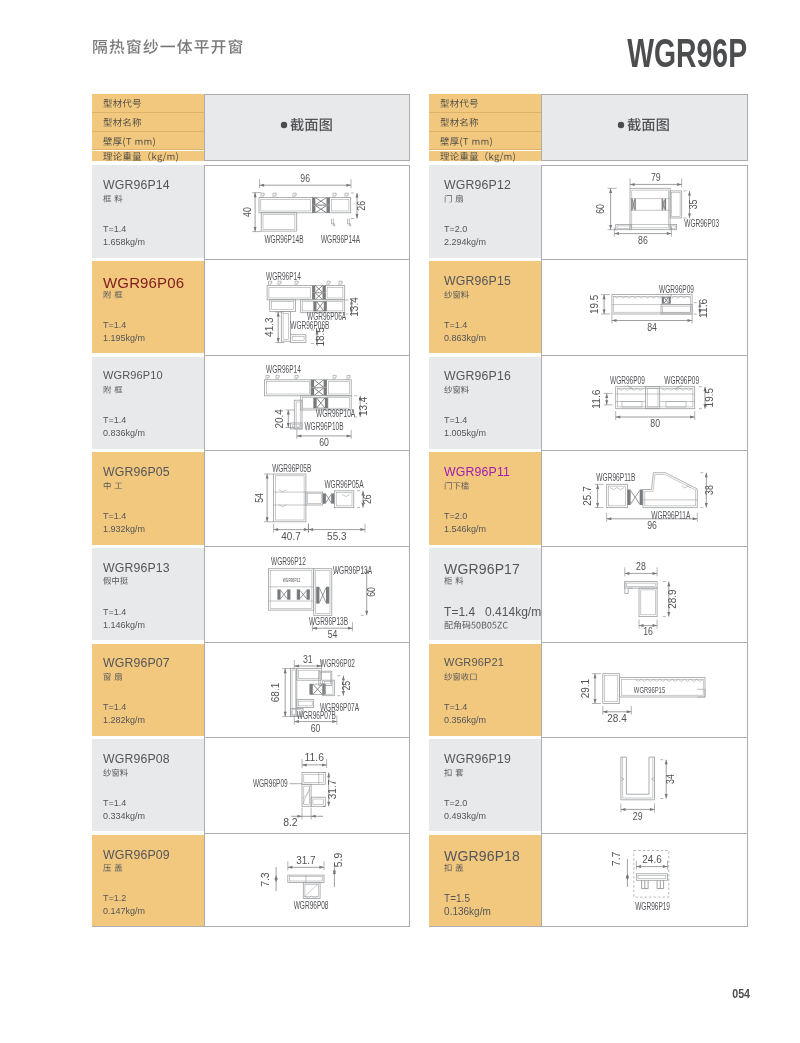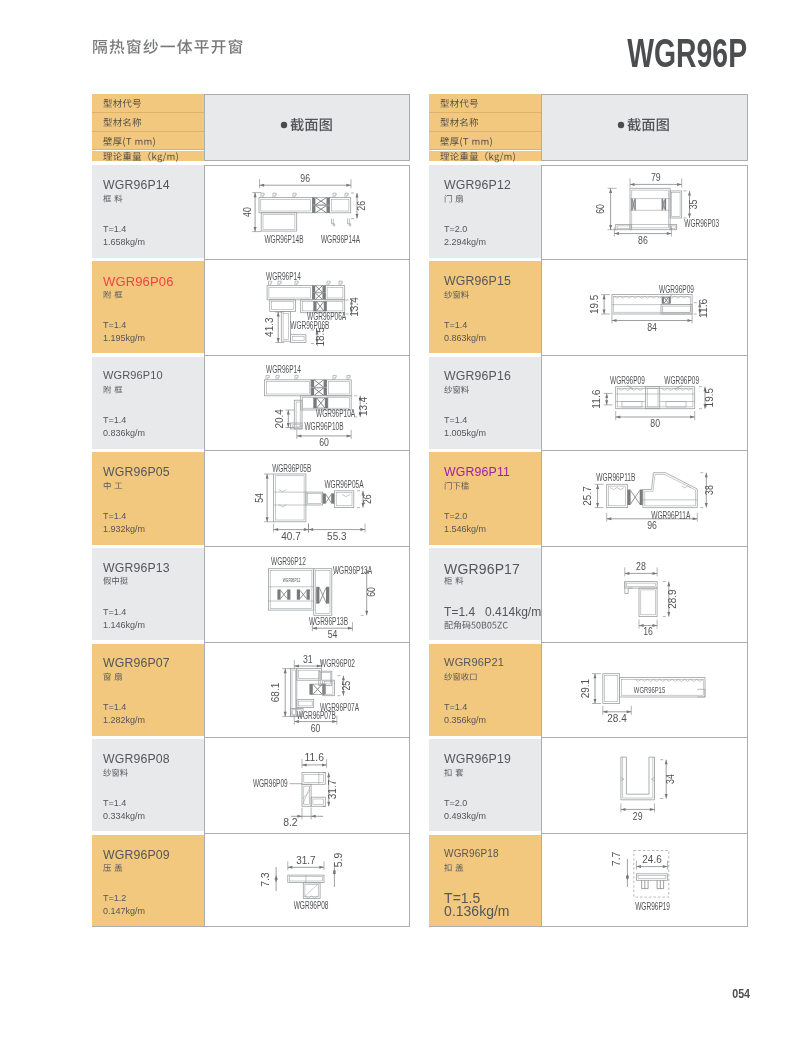--- a/index.html
+++ b/index.html
@@ -120,21 +120,21 @@
     <line x1="152.0" y1="28.0" x2="152.0" y2="53.6" stroke="#76777A" stroke-width="0.7"></line>
     <line x1="149.0" y1="28.0" x2="146.0" y2="28.0" stroke="#76777A" stroke-width="0.55"></line>
     <line x1="149.0" y1="53.6" x2="146.0" y2="53.6" stroke="#76777A" stroke-width="0.55"></line>
     <polygon points="152.0,28.0 150.5,32.6 153.5,32.6" fill="#76777A"></polygon>
     <polygon points="152.0,53.6 153.5,49.0 150.5,49.0" fill="#76777A"></polygon>
     <text transform="translate(160.0,40.8) rotate(-90)" font-size="11" fill="#515256" text-anchor="middle" textLength="9.7" lengthAdjust="spacingAndGlyphs">26</text>
     <text x="79.0" y="77.9" font-size="10" fill="#515256" text-anchor="middle" textLength="39.1" lengthAdjust="spacingAndGlyphs">WGR96P14B</text>
     <text x="135.5" y="77.9" font-size="10" fill="#515256" text-anchor="middle" textLength="39.1" lengthAdjust="spacingAndGlyphs">WGR96P14A</text>
   </svg>
 <div class="abs" style="left:92.0px;top:261.0px;width:111.7px;height:92.3px;background:#F2C87E;"></div>
-<div class="abs" style="left:103.0px;top:274.7px;font-size:13px;color:#ef4444;line-height:1;letter-spacing:0.15px">WGR96P06</div>
+<div class="abs" style="left:103.0px;top:274.7px;font-size:15px;color:#7f1d1d;line-height:1;letter-spacing:0.15px">WGR96P06</div>
 <svg style="position:absolute;left:103.3px;top:288.5px;overflow:visible" width="24" height="12">
     <g fill="#55565A" transform="translate(0,8.82)">
       <path transform="translate(0.00,0) scale(0.008400,-0.008400)" d="M574 414C611 342 656 245 676 184L738 214C717 275 672 368 632 440ZM802 828V610H553V540H802V16C802 0 796 -4 781 -5C766 -6 719 -6 665 -4C676 -25 686 -59 690 -78C764 -79 808 -76 836 -64C863 -51 874 -28 874 17V540H963V610H874V828ZM516 839C474 693 401 550 317 457C332 442 356 410 365 395C390 424 414 457 437 494V-75H505V617C536 682 563 751 585 821ZM83 797V-80H150V729H273C253 659 226 567 200 493C266 411 281 339 281 284C281 251 276 222 262 211C255 205 244 202 233 202C219 201 201 201 180 203C192 184 197 156 197 136C219 135 242 135 261 138C280 140 297 146 310 157C337 176 348 220 348 276C348 340 333 415 266 501C297 584 332 687 358 772L310 801L298 797Z"></path>
       <path transform="translate(11.20,0) scale(0.008400,-0.008400)" d="M946 781H396V-31H962V37H468V712H946ZM503 200V134H931V200H744V356H902V420H744V560H923V625H512V560H674V420H529V356H674V200ZM190 842V633H43V562H184C153 430 90 279 27 202C39 183 57 151 64 130C110 193 156 296 190 403V-77H259V446C292 400 331 342 348 312L388 377C369 400 290 495 259 527V562H370V633H259V842Z"></path>
     </g>
   </svg>
 <div class="abs" style="left:103.0px;top:318.5px;font-size:9px;color:#55565A;line-height:13px">T=1.4<br>1.195kg/m</div>
 <div class="abs" style="left:203.7px;top:259.1px;width:206.6px;height:1px;background:#ABADAF"></div>
 <svg class="abs" style="left:204.7px;top:261.0px" width="205" height="92" viewBox="0 0 205 92" font-family="Liberation Sans, sans-serif">
     <text x="61.0" y="18.5" font-size="10" fill="#515256" text-anchor="start" textLength="34.8" lengthAdjust="spacingAndGlyphs">WGR96P14</text>
@@ -838,28 +838,28 @@
     <polygon points="124.2,59.5 125.7,54.9 122.7,54.9" fill="#76777A"></polygon>
     <text transform="translate(131.7,40.1) rotate(-90)" font-size="11" fill="#515256" text-anchor="middle" textLength="9.7" lengthAdjust="spacingAndGlyphs">34</text>
     <line x1="78.9" y1="70.4" x2="112.5" y2="70.4" stroke="#76777A" stroke-width="0.7"></line>
     <line x1="78.9" y1="64.4" x2="78.9" y2="73.4" stroke="#76777A" stroke-width="0.55"></line>
     <line x1="112.5" y1="64.4" x2="112.5" y2="73.4" stroke="#76777A" stroke-width="0.55"></line>
     <polygon points="78.9,70.4 83.5,71.9 83.5,68.9" fill="#76777A"></polygon>
     <polygon points="112.5,70.4 107.9,68.9 107.9,71.9" fill="#76777A"></polygon>
     <text x="95.7" y="80.8" font-size="11" fill="#515256" text-anchor="middle" textLength="9.7" lengthAdjust="spacingAndGlyphs">29</text>
   </svg>
 <div class="abs" style="left:429.3px;top:834.9px;width:111.7px;height:92.3px;background:#F2C87E;"></div>
-<div class="abs" style="left:444.1px;top:848.6px;font-size:10px;color:#55565A;line-height:1;letter-spacing:0.15px">WGR96P18</div>
+<div class="abs" style="left:444.1px;top:848.6px;font-size:14px;color:#55565A;line-height:1;letter-spacing:0.15px">WGR96P18</div>
 <svg style="position:absolute;left:444.4px;top:862.4px;overflow:visible" width="24" height="12">
     <g fill="#55565A" transform="translate(0,8.82)">
       <path transform="translate(0.00,0) scale(0.008400,-0.008400)" d="M439 756V-50H513V43H818V-42H896V756ZM513 114V685H818V114ZM189 840V656H44V586H189V337C130 320 75 306 32 295L51 221L189 262V10C189 -4 183 -9 170 -9C157 -9 115 -9 69 -8C80 -29 90 -60 94 -79C160 -80 201 -77 228 -65C255 -54 264 -33 264 10V285L395 325L386 394L264 359V586H386V656H264V840Z"></path>
       <path transform="translate(11.20,0) scale(0.008400,-0.008400)" d="M153 273V15H45V-52H956V15H852V273ZM223 15V208H361V15ZM431 15V208H569V15ZM639 15V208H779V15ZM684 842C667 803 640 750 614 710H352L389 725C376 757 347 805 317 840L252 818C276 786 300 742 314 710H109V649H461V562H159V503H461V410H69V349H933V410H538V503H846V562H538V649H889V710H692C714 743 737 782 758 821Z"></path>
     </g>
   </svg>
-<div class="abs" style="left:444.1px;top:892.4px;font-size:14px;color:#55565A;line-height:13px">T=1.5<br>0.136kg/m</div>
+<div class="abs" style="left:444.1px;top:892.4px;font-size:10px;color:#55565A;line-height:13px">T=1.5<br>0.136kg/m</div>
 <div class="abs" style="left:541.0px;top:833.0px;width:206.6px;height:1px;background:#ABADAF"></div>
 <svg class="abs" style="left:542.0px;top:834.9px" width="205" height="92" viewBox="0 0 205 92" font-family="Liberation Sans, sans-serif">
     <line x1="85.4" y1="24" x2="85.4" y2="52" stroke="#76777A" stroke-width="0.7"></line>
     <polygon points="85.4,38.8 83.9,43.4 86.9,43.4" fill="#76777A"></polygon>
     <polygon points="85.4,45.3 86.9,40.7 83.9,40.7" fill="#76777A"></polygon>
     <text transform="translate(78.2,23.9) rotate(-90)" font-size="11" fill="#515256" text-anchor="middle" textLength="14.5" lengthAdjust="spacingAndGlyphs">7.7</text>
     <line x1="94.4" y1="31.6" x2="125.5" y2="31.6" stroke="#76777A" stroke-width="0.7"></line>
     <line x1="94.4" y1="25.6" x2="94.4" y2="34.6" stroke="#76777A" stroke-width="0.55"></line>
     <line x1="125.5" y1="25.6" x2="125.5" y2="34.6" stroke="#76777A" stroke-width="0.55"></line>
     <polygon points="94.4,31.6 99.0,33.1 99.0,30.1" fill="#76777A"></polygon>

